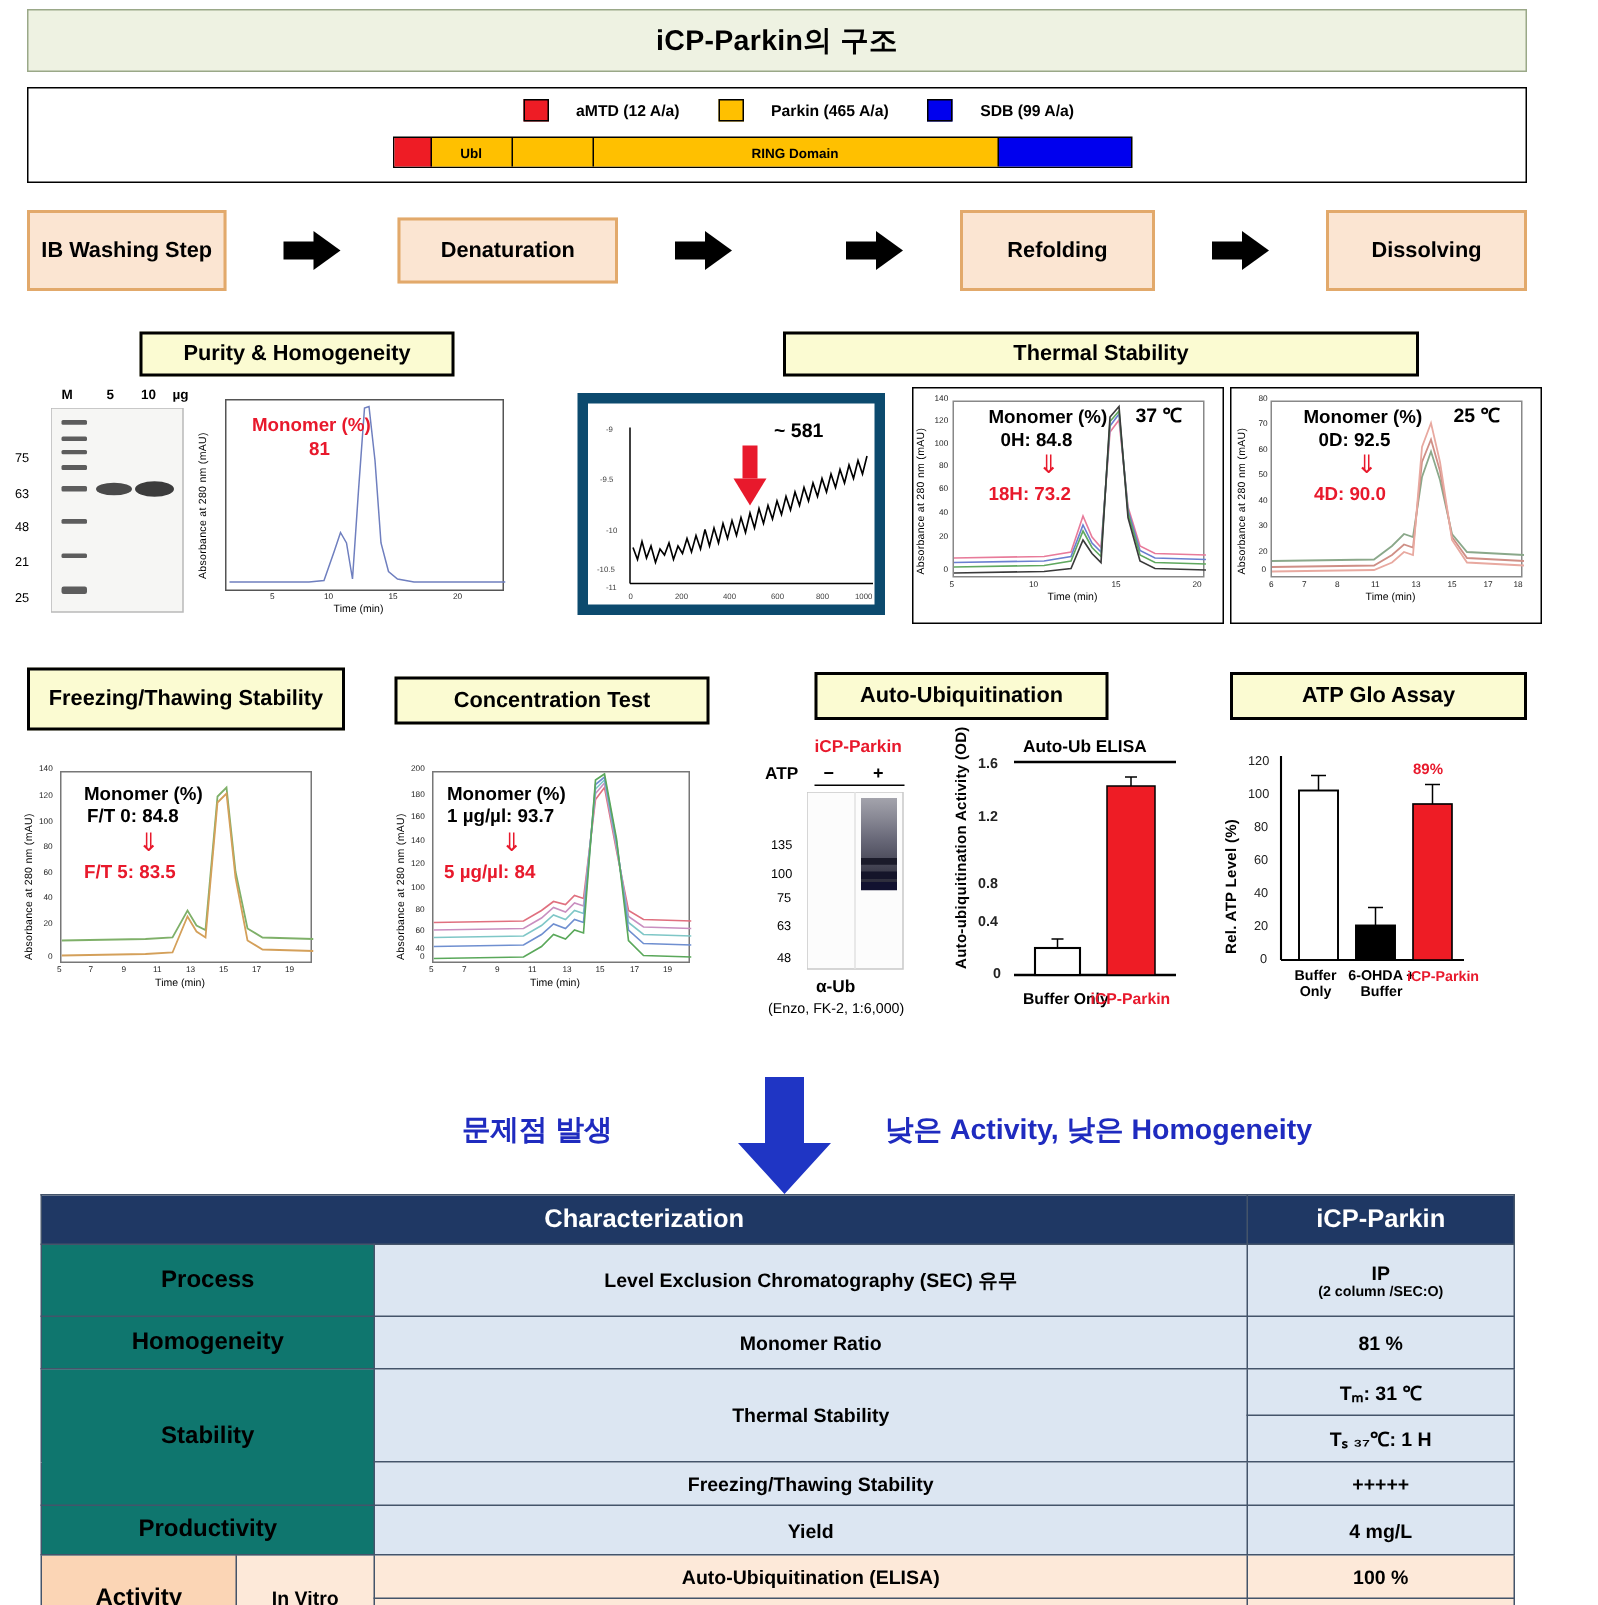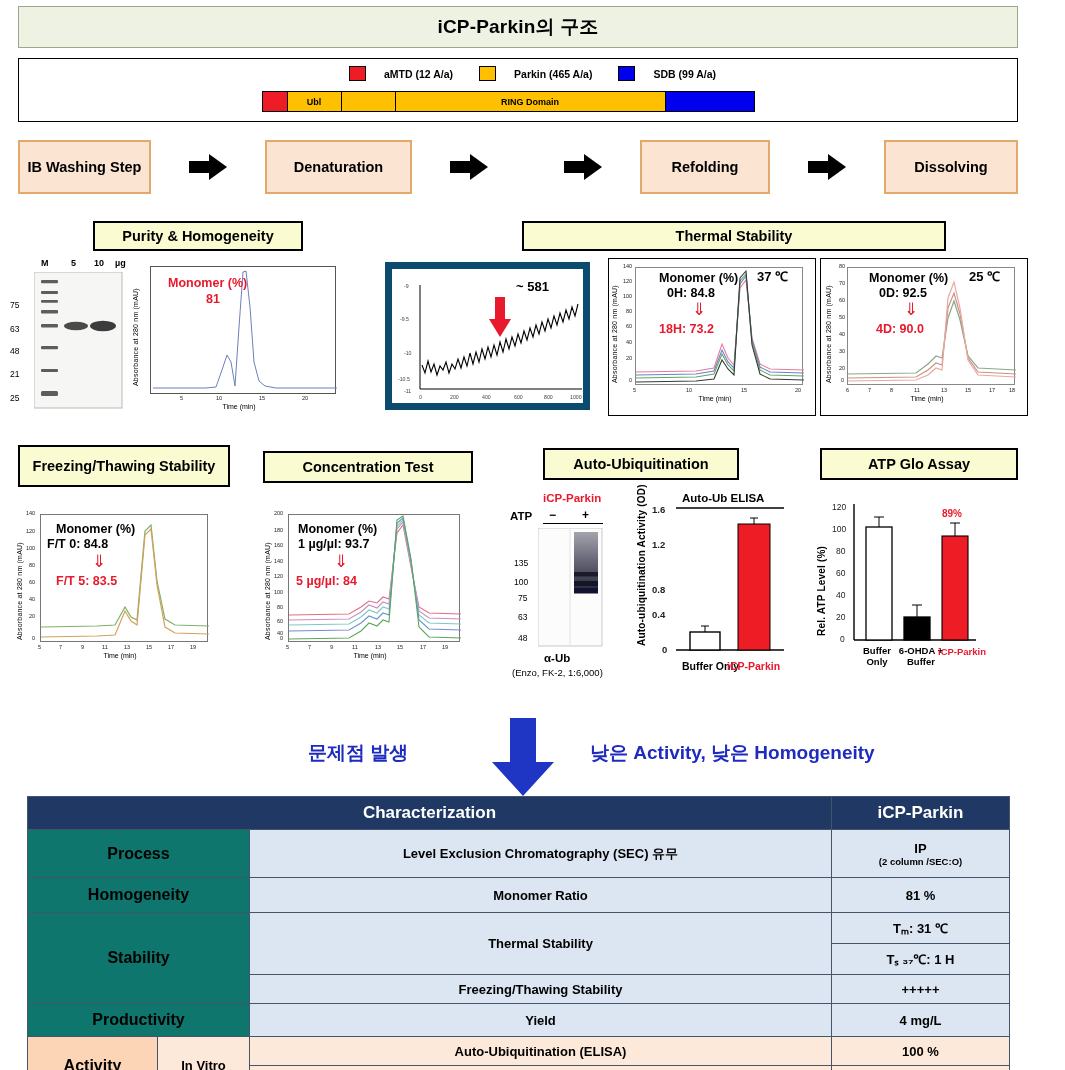--- a/index.html
+++ b/index.html
@@ -125,21 +125,21 @@
 </div>
 
 <div class="abs" id="flow" style="left:18px; top:138px; width:1000px; height:58px; display:flex; align-items:center;">
   <div class="pbox" style="width:133px;height:54px">IB Washing Step</div>
   <div style="flex:1"></div>
   <div class="arrow">
       <span class="shaft"></span>
       <span class="head"></span>
     </div>
   <div style="flex:1"></div>
-  <div class="pbox" style="width:147px;height:54px">Denaturation</div>
+  <div class="pbox" style="width:147px;height:44px">Denaturation</div>
   <div style="flex:1"></div>
   <div class="arrow">
       <span class="shaft"></span>
       <span class="head"></span>
     </div>
   <div style="flex:1"></div>
   <div style="flex:1"></div>
   <div class="arrow">
       <span class="shaft"></span>
       <span class="head"></span>
@@ -316,21 +316,21 @@
   <span class="tick" style="left:24px; top:136px;">5</span>
   <span class="tick" style="left:45px; top:136px;">7</span>
   <span class="tick" style="left:67px; top:136px;">9</span>
   <span class="tick" style="left:88px; top:136px;">11</span>
   <span class="tick" style="left:110px; top:136px;">13</span>
   <span class="tick" style="left:132px; top:136px;">15</span>
   <span class="tick" style="left:154px; top:136px;">17</span>
   <span class="tick" style="left:176px; top:136px;">19</span>
   <span class="axis-x-label" style="left:16px; top:144px; width:180px;">Time (min)</span>
   <span class="annot-black" style="left:42px; top:14px; font-size:12.5px;">Monomer (%)</span>
-  <span class="annot-black" style="left:33px; top:29px; font-size:12.5px;">F/T 0: 84.8</span>
+  <span class="annot-black" style="left:44px; top:29px; font-size:12.5px;">F/T 0: 84.8</span>
   <span class="down-arrow-red" style="left:78px; top:45px;">⇓</span>
   <span class="annot-red" style="left:42px; top:66px; font-size:12.5px;">F/T 5: 83.5</span>
 </div>
 
 <div class="abs" style="left:262px; top:508px; width:212px; height:172px;">
   <span class="axis-y-label" style="left:2px; top:22px; height:110px;">Absorbance at 280 nm (mAU)</span>
   <div class="frame" style="left:26px; top:6px; width:172px; height:128px; border-color:#777;">
     <svg width="172" height="128" viewBox="0 0 172 128" preserveAspectRatio="none">
       <polyline fill="none" stroke="#e0707f" stroke-width="1.1" points="0,100 60,99 72,92 80,86 88,88 94,82 100,84 108,18 114,10 122,52 130,92 140,98 172,99"></polyline>
       <polyline fill="none" stroke="#c98fc0" stroke-width="1.1" points="0,105 60,104 72,97 80,90 88,93 94,87 100,89 108,14 114,7 122,50 130,96 140,103 172,104"></polyline>

